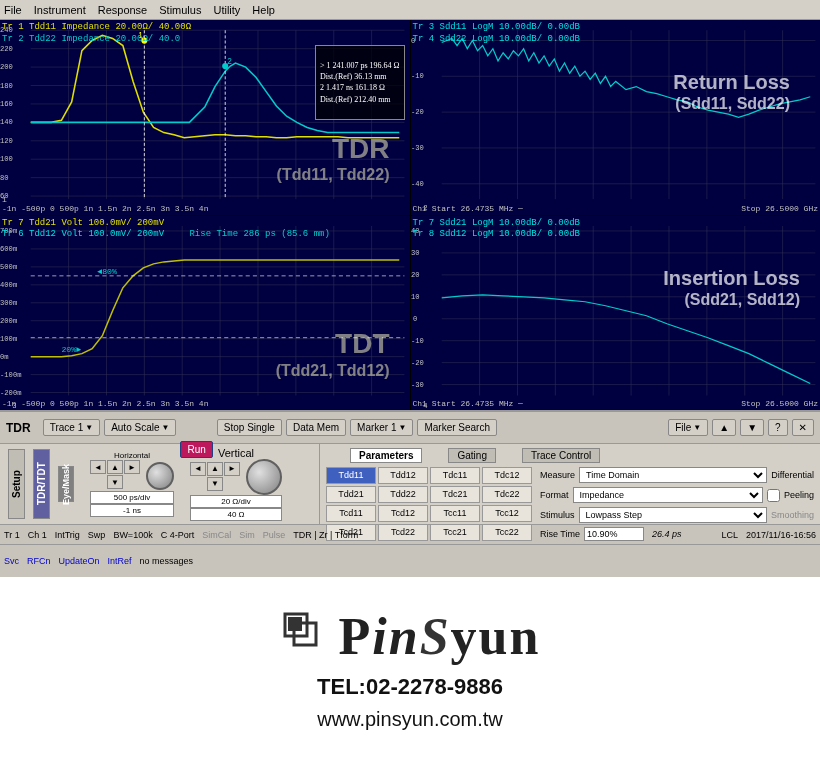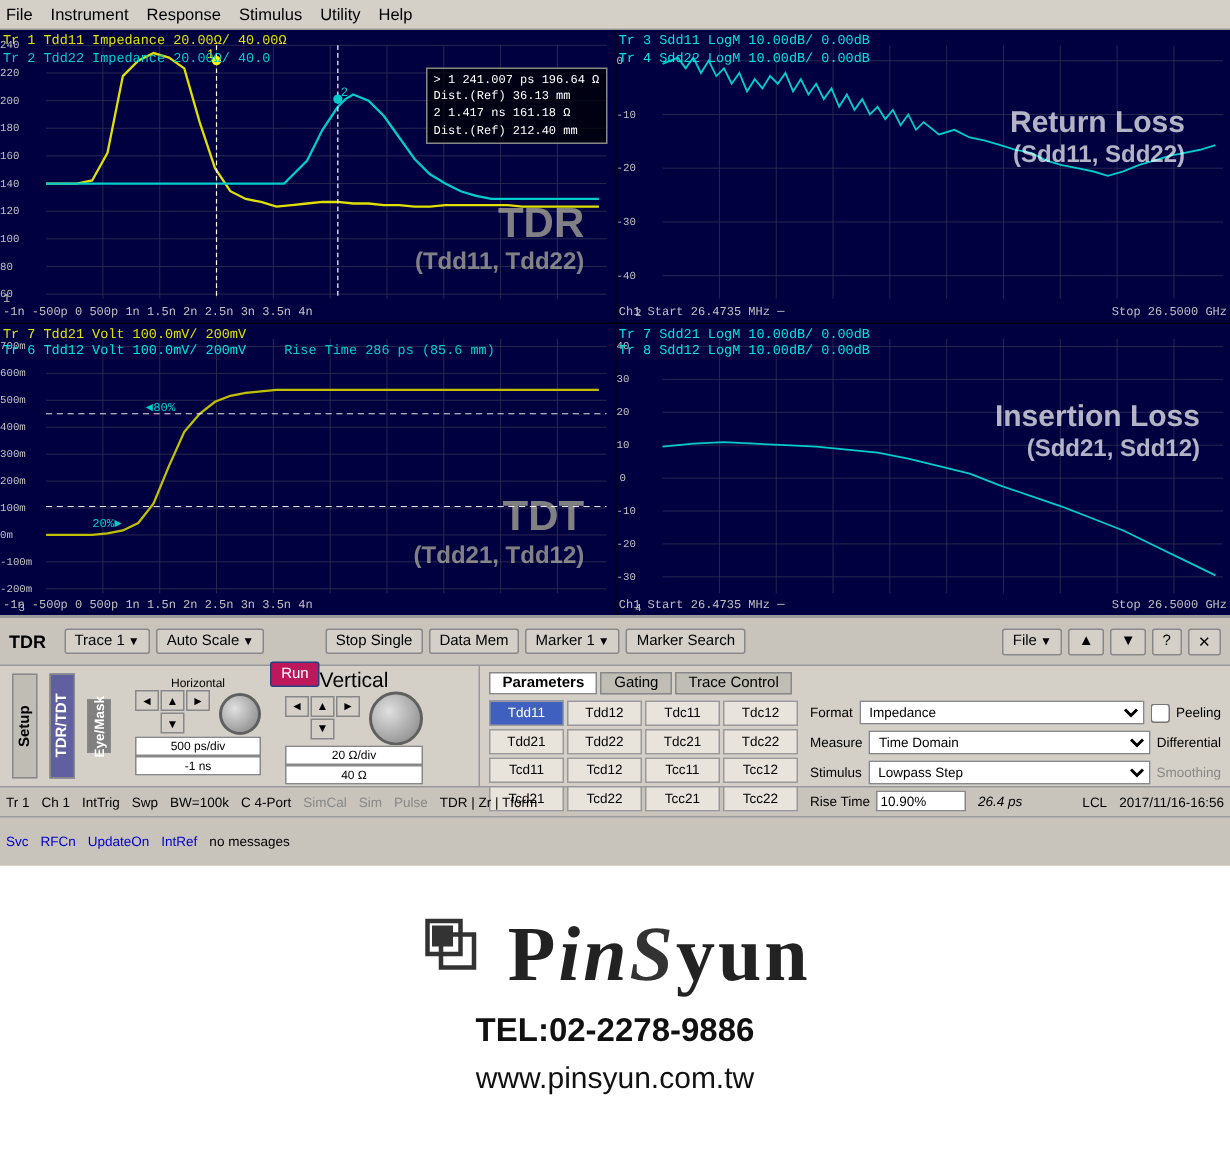--- a/index.html
+++ b/index.html
@@ -122,22 +122,22 @@
 
     
     .marker-box {
       position: absolute;
       top: 25px;
       right: 5px;
       background: rgba(0,0,0,0.7);
       border: 1px solid #888;
       font-size: 8px;
       color: #fff;
-      font-family: Liberation Mono, monospace;
-      padding: 2px 4px;
+      font-family: Liberation Serif, serif;
+      padding: 14px 4px;
       z-index: 15;
       line-height: 1.4;
     }
 
     
     #control-panel {
       width: 820px;
       background: #d4d0c8;
       border-top: 2px solid #999;
     }
@@ -255,20 +255,21 @@
       display: flex;
       gap: 2px;
       margin-bottom: 4px;
     }
     .param-tab {
       font-size: 10px;
       padding: 1px 8px;
       background: #c0bdb5;
       border: 1px solid #888;
       cursor: pointer;
+      margin-left: 24px;
     }
     .param-tab.active {
       background: #fff;
       font-weight: bold;
     }
 
     .param-cell {
       background: #e8e4dc;
       border: 1px solid #999;
       padding: 2px 4px;
@@ -666,21 +667,21 @@
                 </div>
                 <div class="arrow-btn">►</div>
               </div>
             </div>
             <div class="knob knob-small"></div>
           </div>
           <div class="knob-value">500 ps/div</div>
           <div class="knob-value">-1 ns</div>
         </div>
         <div style="display:flex;flex-direction:column;margin-left:8px;">
-          <div style="font-size:14px;color:#000;text-align:center;">Vertical</div>
+          <div style="font-size:11px;color:#000;text-align:center;">Vertical</div>
           <div style="display:flex;gap:6px;align-items:center;">
             <div style="display:flex;flex-direction:column;align-items:center;">
               <div style="display:flex;gap:1px;margin-bottom:2px;">
                 <div class="arrow-btn">◄</div>
                 <div style="display:flex;flex-direction:column;gap:1px;">
                   <div class="arrow-btn">▲</div>
                   <div class="arrow-btn">▼</div>
                 </div>
                 <div class="arrow-btn">►</div>
               </div>
@@ -715,36 +716,36 @@
             <div class="param-cell">Tcc11</div>
             <div class="param-cell">Tcc12</div>
             <div class="param-cell">Tcd21</div>
             <div class="param-cell">Tcd22</div>
             <div class="param-cell">Tcc21</div>
             <div class="param-cell">Tcc22</div>
           </div>
 
           <div style="flex:1;display:flex;flex-direction:column;gap:4px;font-size:9px;">
             <div style="display:flex;align-items:center;gap:4px;">
+              <span>Measure</span>
+              <select class="param-select" style="flex:1;">
+                <option>Time Domain</option>
+                <option>Frequency Domain</option>
+              </select>
+              <span>Differential</span>
+            </div>
+            <div style="display:flex;align-items:center;gap:4px;">
               <span>Format</span>
               <select class="param-select" style="flex:1;">
                 <option>Impedance</option>
                 <option>LogM</option>
                 <option>Real</option>
               </select>
               <input type="checkbox" style="">
               <span>Peeling</span>
-            </div>
-            <div style="display:flex;align-items:center;gap:4px;">
-              <span>Measure</span>
-              <select class="param-select" style="flex:1;">
-                <option>Time Domain</option>
-                <option>Frequency Domain</option>
-              </select>
-              <span>Differential</span>
             </div>
             <div style="display:flex;align-items:center;gap:4px;">
               <span>Stimulus</span>
               <select class="param-select" style="flex:1;">
                 <option>Lowpass Step</option>
                 <option>Lowpass Impulse</option>
                 <option>Bandpass</option>
               </select>
               <span style="color:#888;">Smoothing</span>
             </div>

